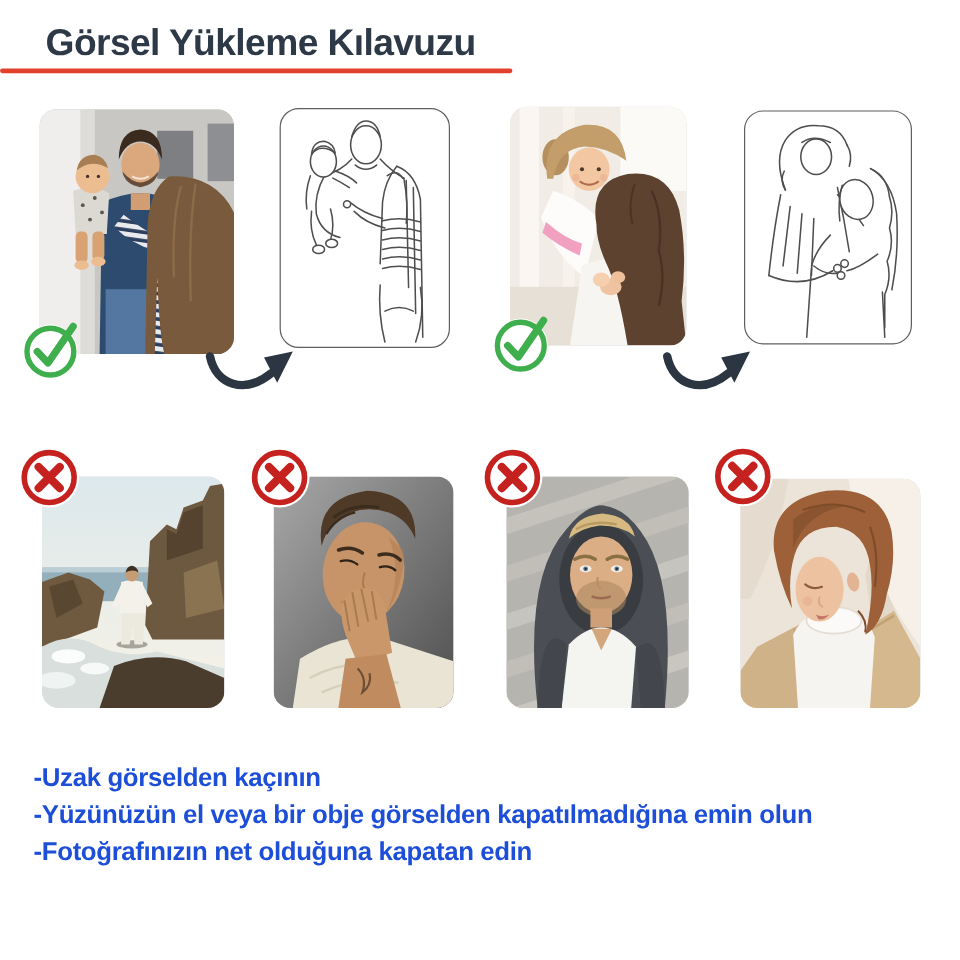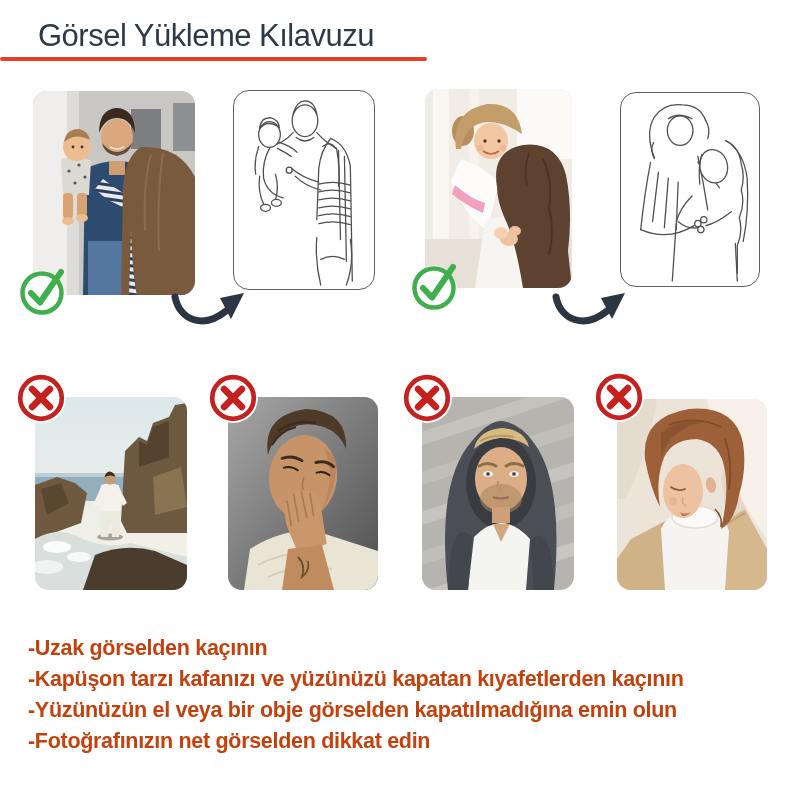--- a/index.html
+++ b/index.html
@@ -1,20 +1,20 @@
 <!DOCTYPE html>
 <html><head>
 <meta charset="utf-8">
 <style>
   html,body{margin:0;padding:0;background:#ffffff;}
   .page{position:relative;width:800px;height:800px;background:#ffffff;overflow:hidden;
         font-family:"Liberation Sans", sans-serif;}
   .abs{position:absolute;}
   
-  .title{left:38px;top:18px;margin:0;font-size:31px;font-weight:400;color:#2e3948;
+  .title{left:38px;top:18px;margin:0;font-size:31px;font-weight:700;color:#2e3948;
          letter-spacing:-0.5px;}
   .title-underline{left:0;top:57px;width:427px;height:4px;background:#e2402c;border-radius:2px;}
   
   .photo{border-radius:14px;overflow:hidden;background:#ddd;}
   .photo svg{display:block;width:100%;height:100%;}
   .drawing{border-radius:16px;overflow:hidden;background:#ffffff;border:1.5px solid #5f5f5f;box-sizing:border-box;}
   .drawing svg{display:block;width:100%;height:100%;}
   .lineart *{fill:none;stroke:#4e4e4e;stroke-width:1.3;stroke-linecap:round;stroke-linejoin:round;}
   .lineart .blank{fill:#ffffff;}
   .badge{width:52px;height:52px;}
@@ -34,21 +34,21 @@
   .bad1{left:35px;top:397px;width:152px;height:193px;}
   .bad2{left:228px;top:397px;width:150px;height:193px;}
   .bad3{left:422px;top:397px;width:152px;height:193px;}
   .bad4{left:617px;top:399px;width:150px;height:191px;}
   .x1{left:15px;top:372px;}
   .x2{left:207px;top:372px;}
   .x3{left:401px;top:372px;}
   .x4{left:593px;top:371px;}
   
   .guidelines{left:28px;top:633px;width:744px;}
-  .guideline{font-size:21.5px;line-height:31px;font-weight:700;color:#c2410c;letter-spacing:-0.3px;}
+  .guideline{font-size:21.5px;line-height:31px;font-weight:700;color:#1d4ed8;letter-spacing:-0.3px;}
 </style>
 </head>
 <body>
 
 <div class="page">
 
   <h1 class="abs title">Görsel Yükleme Kılavuzu</h1>
   <div class="abs title-underline"></div>
 
   <section style="display:contents">
@@ -418,18 +418,17 @@
       <svg viewBox="0 0 50 50">
         <circle cx="25" cy="25" r="24" fill="#ffffff"></circle>
         <circle cx="25" cy="25" r="20" fill="#ffffff" stroke="#c5221f" stroke-width="4.5"></circle>
         <path d="M16.5 16.5 L33.5 33.5 M33.5 16.5 L16.5 33.5" stroke="#c5221f" stroke-width="6.5" stroke-linecap="round"></path>
       </svg>
     </div>
   </section>
 
   <div class="abs guidelines">
     <div class="guideline">-Uzak görselden kaçının</div>
-    <div class="guideline">-Kapüşon tarzı kafanızı ve yüzünüzü kapatan kıyafetlerden kaçının</div>
     <div class="guideline">-Yüzünüzün el veya bir obje görselden kapatılmadığına emin olun</div>
-    <div class="guideline">-Fotoğrafınızın net görselden dikkat edin</div>
+    <div class="guideline">-Fotoğrafınızın net olduğuna kapatan edin</div>
   </div>
 
 </div>
 
 </body></html>

